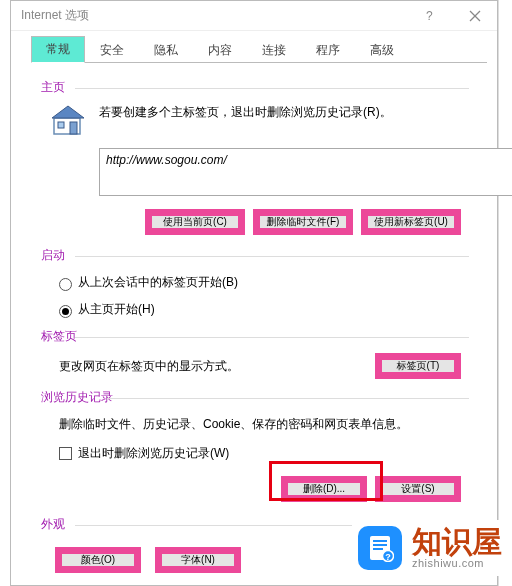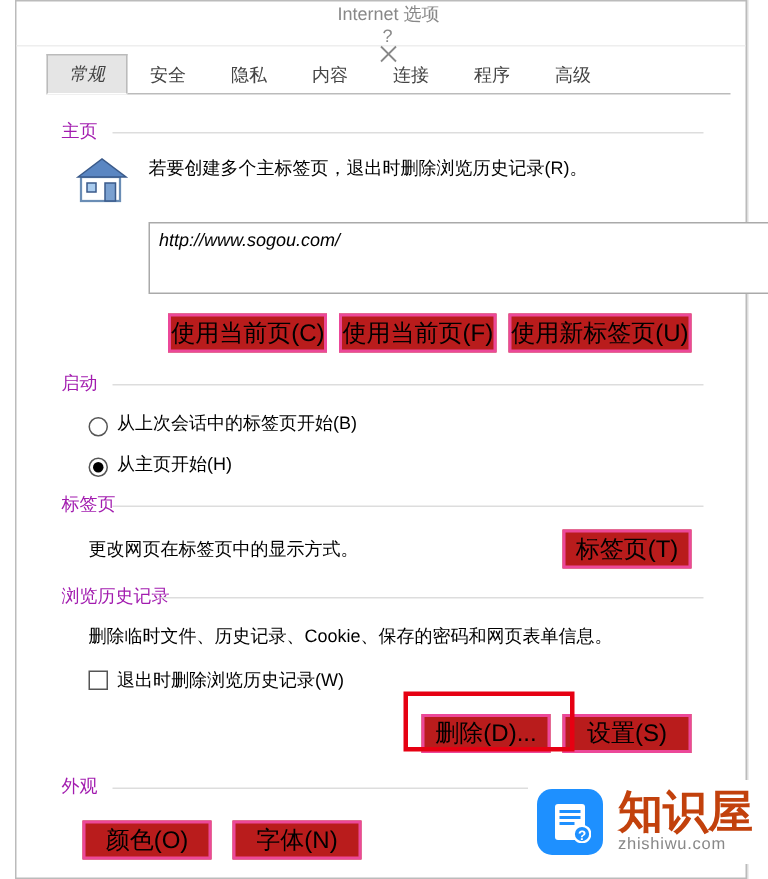--- a/index.html
+++ b/index.html
@@ -24,21 +24,20 @@
     background: #fff;
   }
   .titlebar {
     height: 30px;
     display: flex;
     align-items: center;
     padding: 0 0 0 10px;
     color: #888;
     font-size: 12px;
     border-bottom: 1px solid #eee;
-    flex-direction: column;
   }
   .titlebar .title { flex: 1; }
   .tbbtn {
     width: 45px;
     height: 30px;
     display: flex;
     align-items: center;
     justify-content: center;
     color: #888;
   }
@@ -55,23 +54,22 @@
     border: 1px solid transparent;
     border-bottom: none;
     position: relative;
     top: 1px;
     color: #444;
     font-size: 12px;
     cursor: pointer;
   }
   .tab.active {
     border-color: #bbb;
-    background: #e5e5e5;
+    background: #5eead4;
     border-bottom: 1px solid #fff;
-    font-style: italic;
   }
   .panel {
     padding: 12px 28px 0 38px;
   }
   .section-title {
     font-size: 12px;
     color: #a21caf;
     margin: 4px 0 4px -8px;
     position: relative;
   }
@@ -113,23 +111,23 @@
   .btn-row {
     display: flex;
     gap: 8px;
     margin-top: 10px;
     justify-content: flex-end;
     padding-right: 8px;
   }
   .btn {
     min-width: 100px;
     height: 26px;
-    border: 2px solid #ec4899;
-    background: #b91c1c;
-    font-size: 16px;
+    border: 7px solid #ec4899;
+    background: #e5e5e5;
+    font-size: 10px;
     display: flex;
     align-items: center;
     justify-content: center;
     cursor: pointer;
   }
   .btn-sm { min-width: 86px; }
   .radio-group { margin: 10px 0 0 10px; }
   .radio-item {
     display: flex;
     align-items: flex-end;
@@ -278,21 +276,21 @@
           <polygon points="2,16 18,4 34,16" fill="#5a86c2" stroke="#3a5a8a"></polygon>
           <rect x="8" y="20" width="6" height="6" fill="#ace" stroke="#3a5a8a"></rect>
           <rect x="20" y="20" width="7" height="12" fill="#7aa0d0" stroke="#3a5a8a"></rect>
         </svg>
       </div>
       <div class="home-text">若要创建多个主标签页，退出时删除浏览历史记录(R)。</div>
     </div>
     <textarea class="url-box" style="">http://www.sogou.com/</textarea>
     <div class="btn-row">
       <div class="btn">使用当前页(C)</div>
-      <div class="btn">使用当前页(F)</div>
+      <div class="btn">删除临时文件(F)</div>
       <div class="btn">使用新标签页(U)</div>
     </div>
 
     
     <div class="section-title" style="margin-top:12px">启动</div>
     <div class="radio-group">
       <div class="radio-item">
         <span class="radio"></span>
         <span>从上次会话中的标签页开始(B)</span>
       </div>

